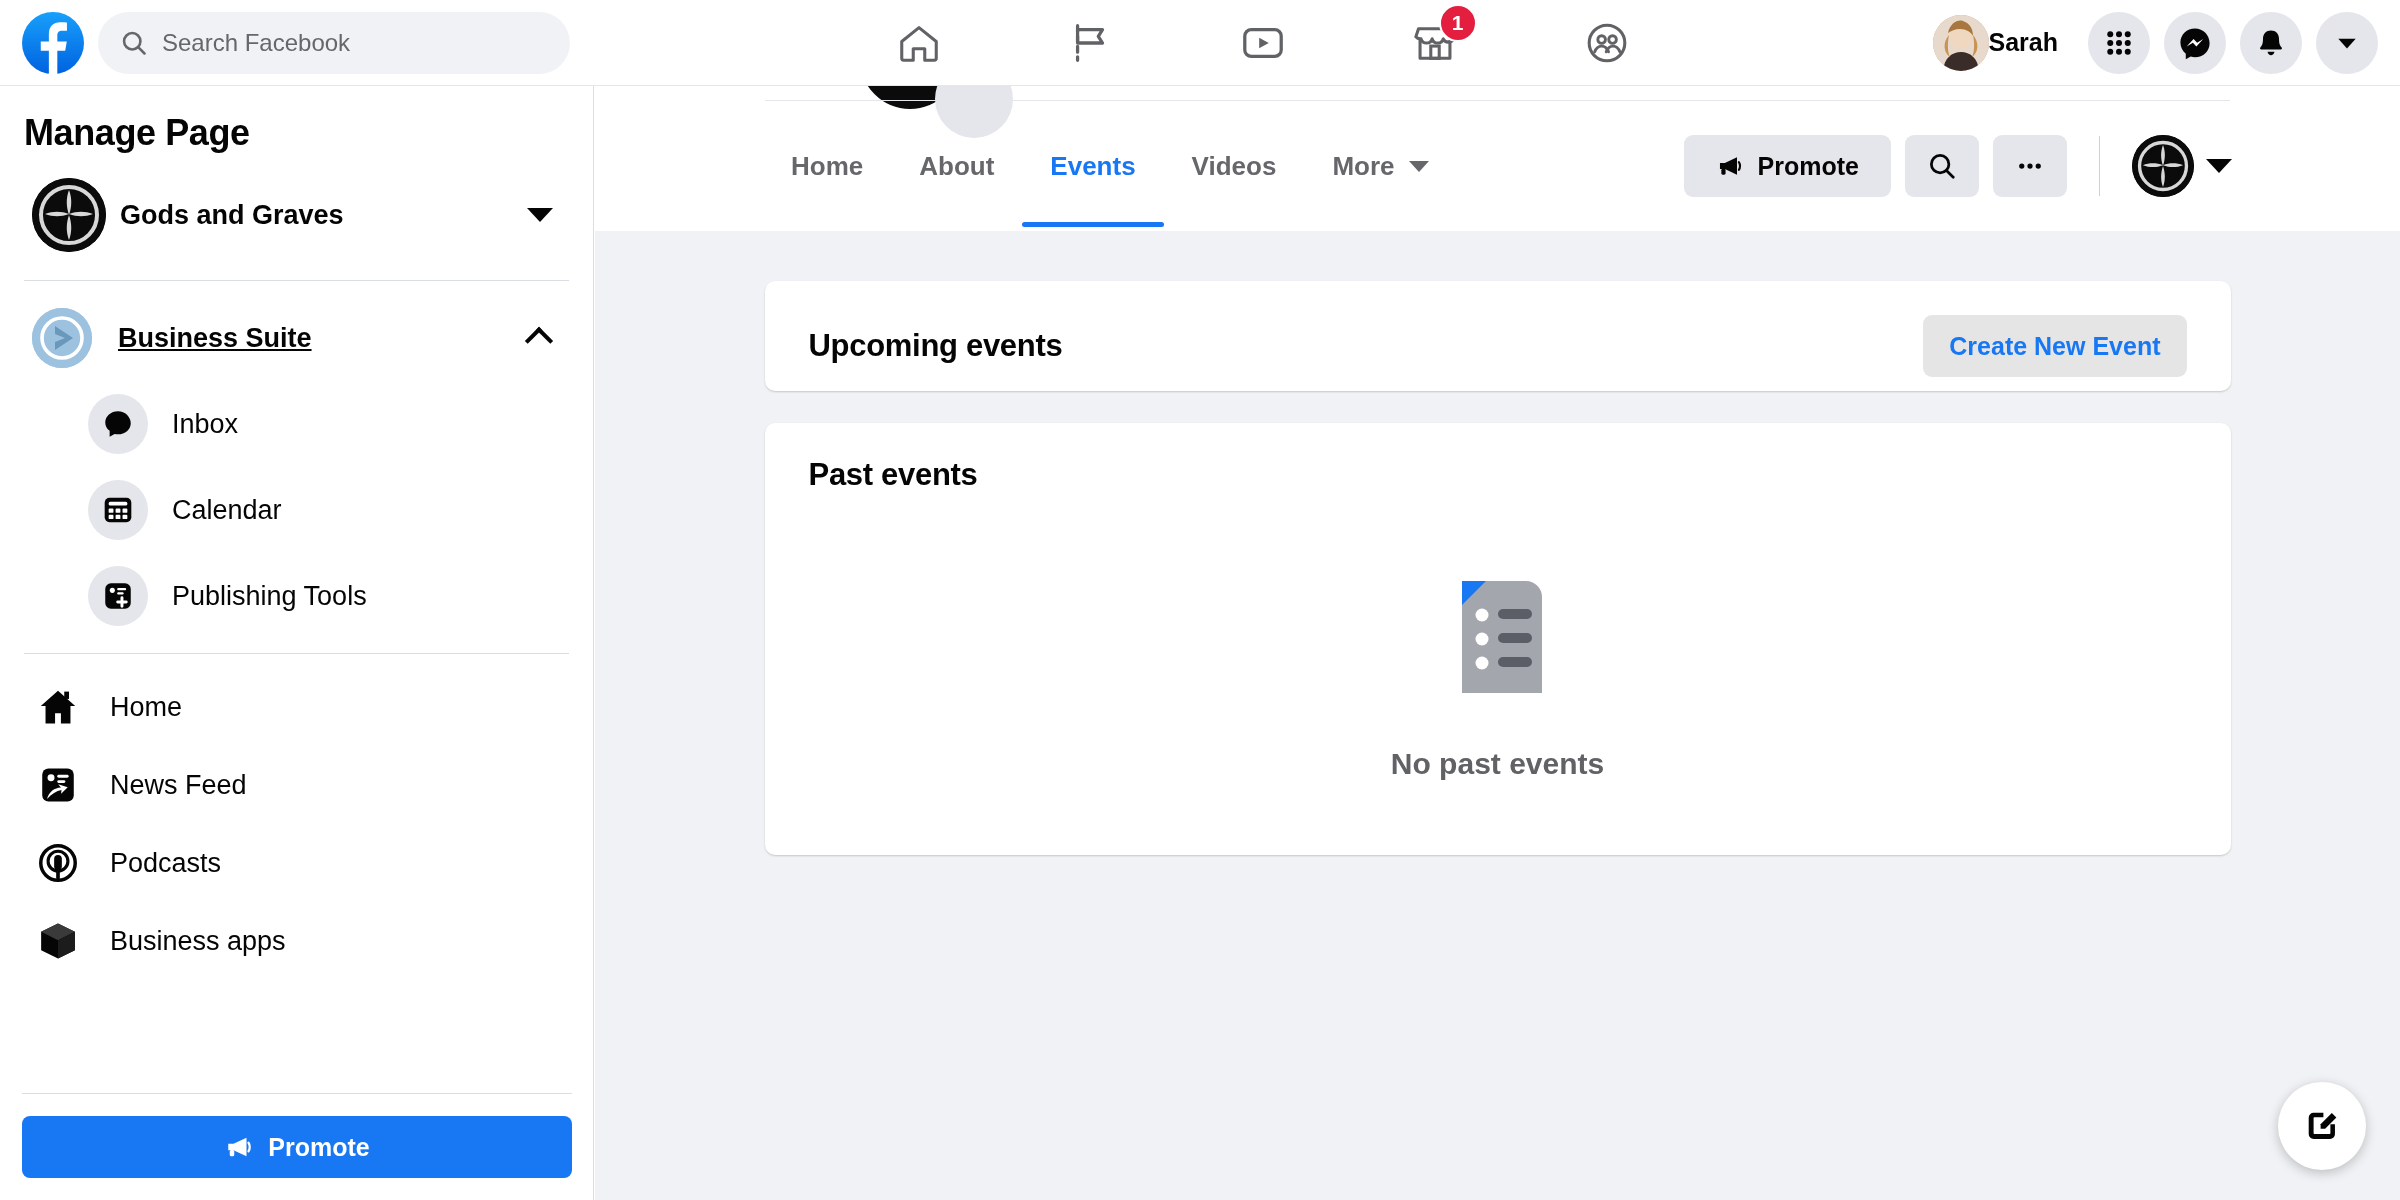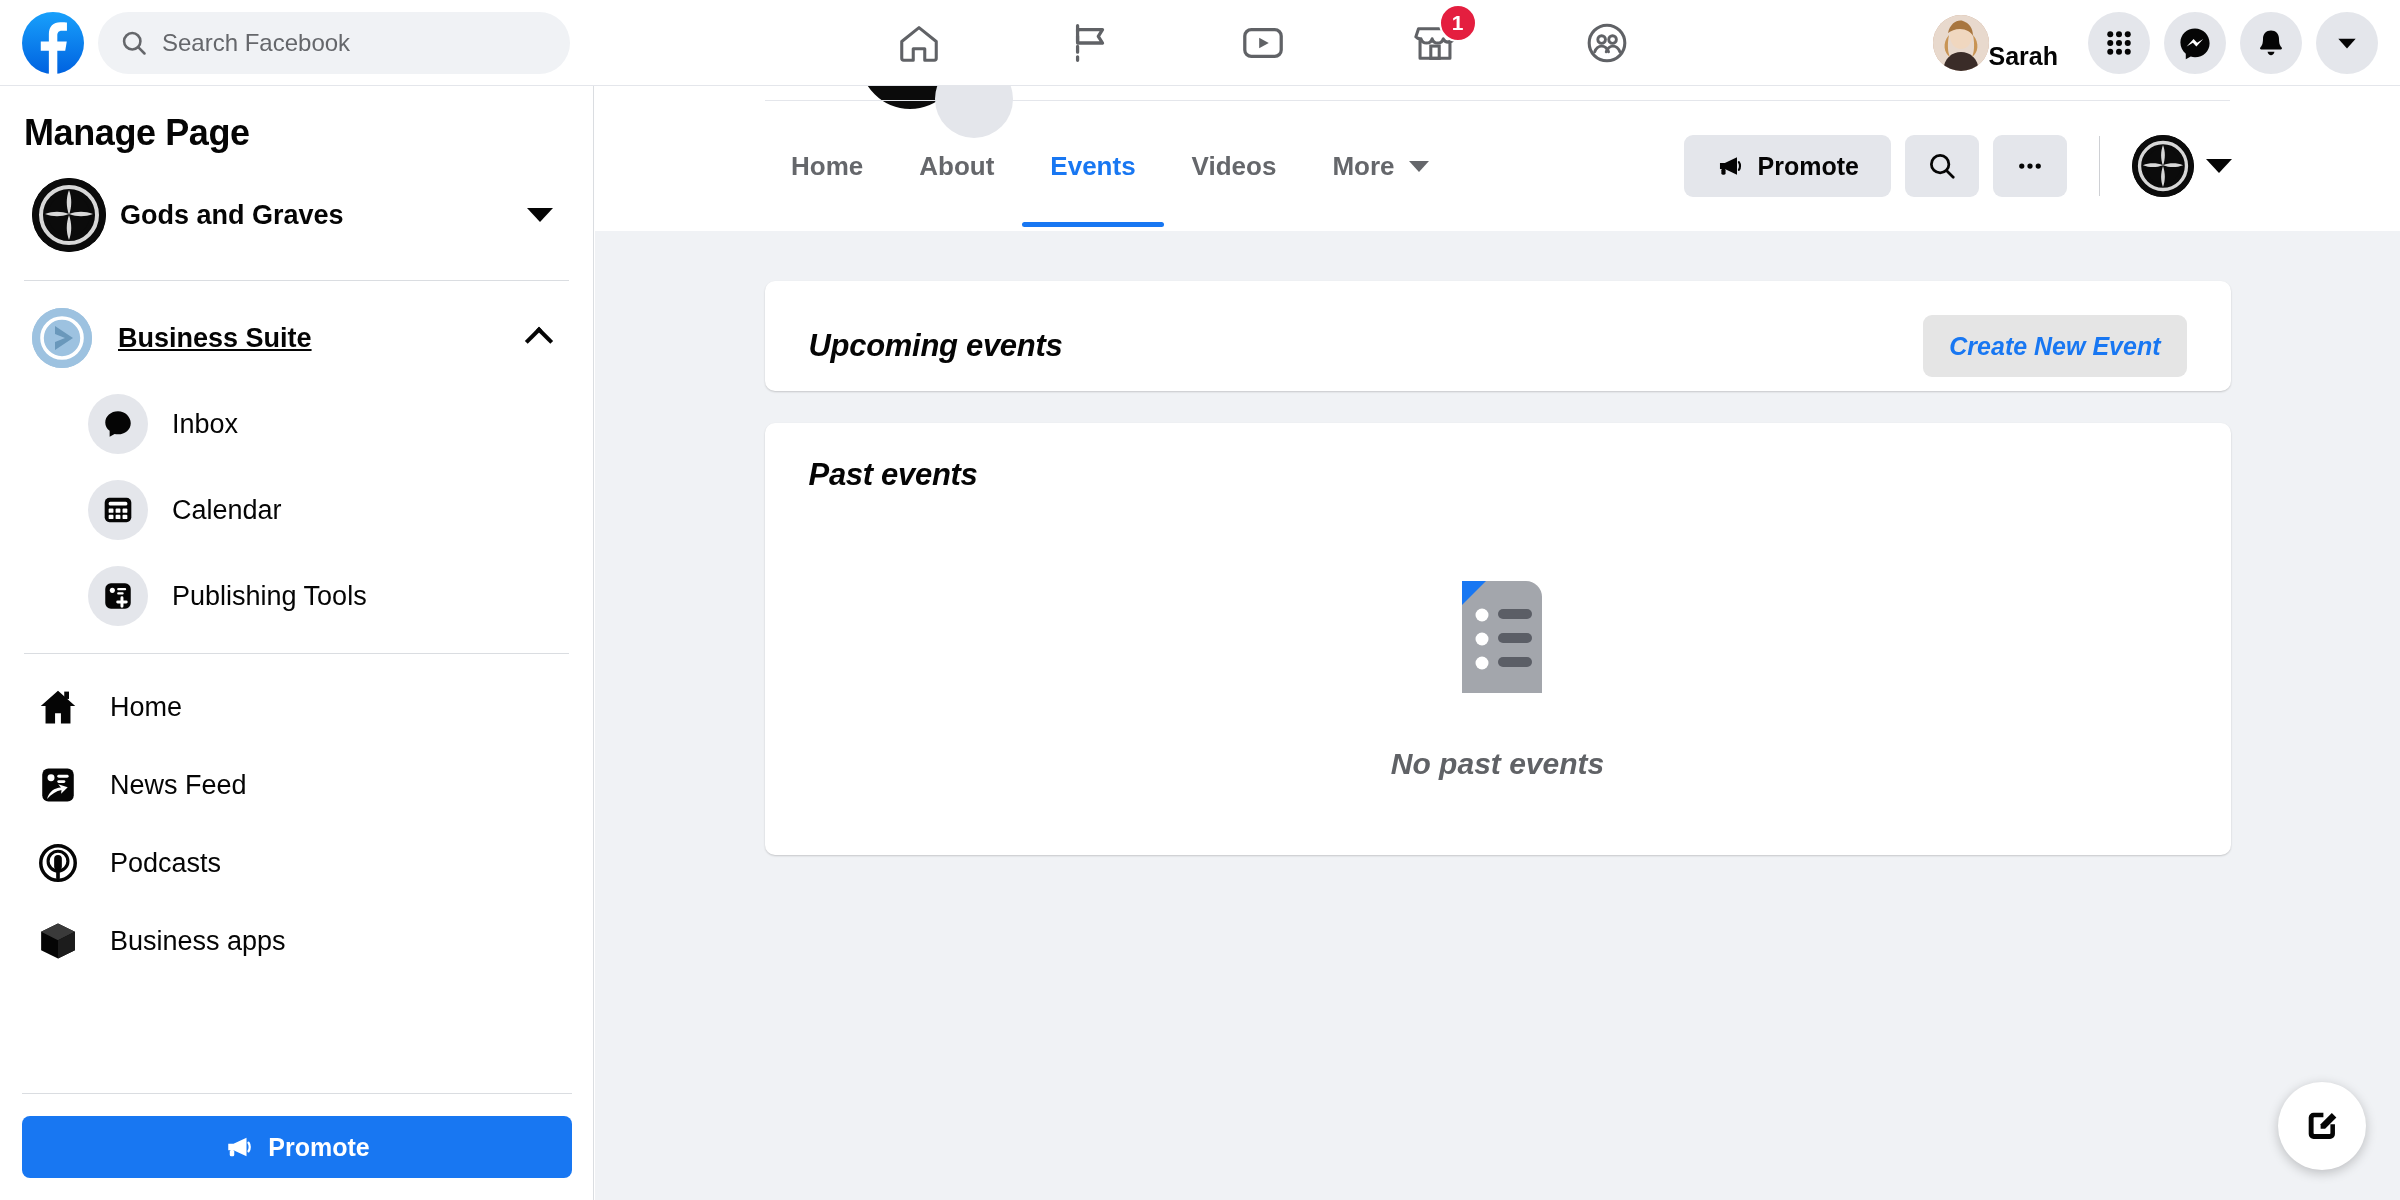--- a/index.html
+++ b/index.html
@@ -101,21 +101,21 @@
 
   .tb-right {
     display: flex;
     align-items: center;
     gap: 14px;
     padding-right: 22px;
     flex: none;
   }
   .user-chip {
     display: flex;
-    align-items: flex-end;
+    align-items: center;
     gap: 0;
     padding: 6px 16px 6px 6px;
     border-radius: 34px;
   }
   .avatar-sm {
     width: 56px; height: 56px;
     border-radius: 50%;
     flex: none;
     overflow: hidden;
     background: #c9a38a;
@@ -382,21 +382,20 @@
     height: 969px;
     overflow: hidden;
   }
   .card {
     width: 1466px;
     margin: 0 auto 32px auto;
     background: #ffffff;
     border-radius: 10px;
     box-shadow: 0 1px 2px rgba(0,0,0,0.18);
     padding: 0;
-    font-style: italic;
   }
   .card-head {
     display: flex;
     align-items: center;
     justify-content: space-between;
     padding: 34px 44px 14px 44px;
   }
   .card-title {
     font-size: 31px;
     font-weight: bold;

